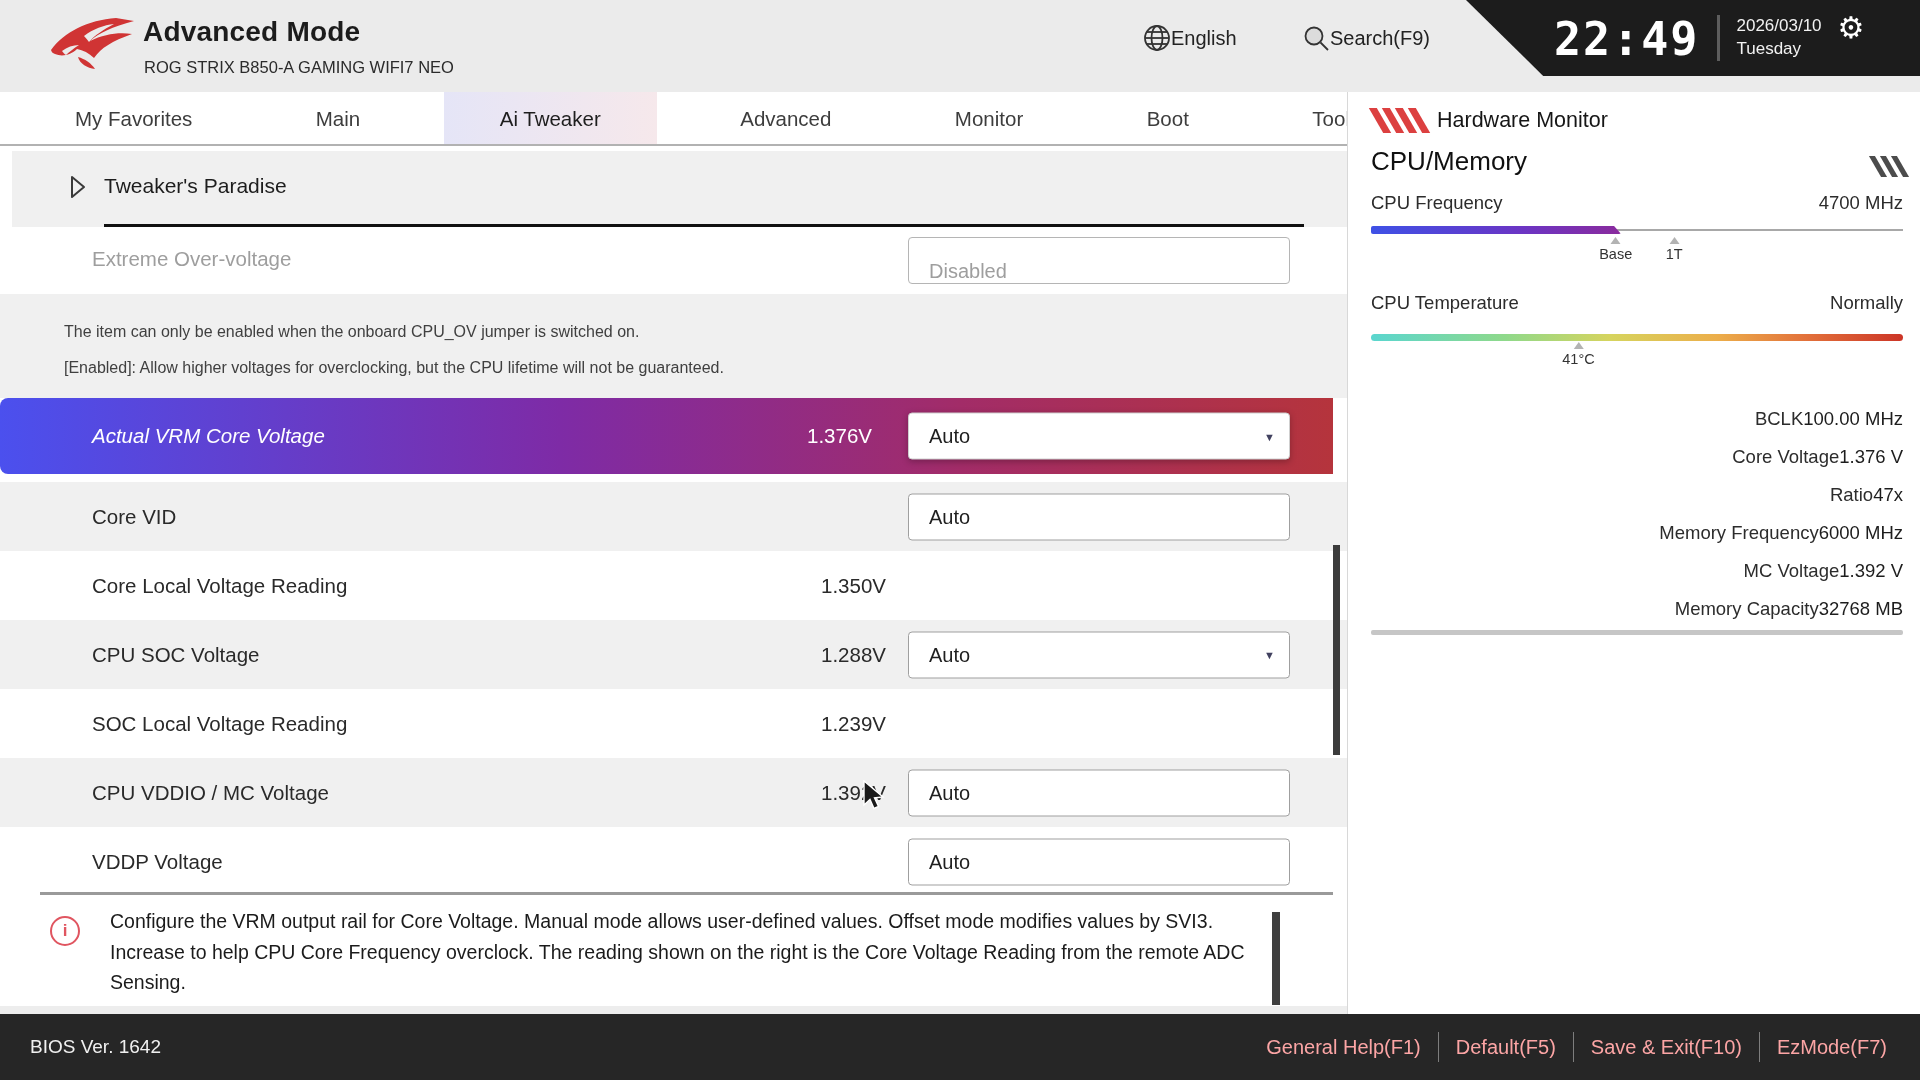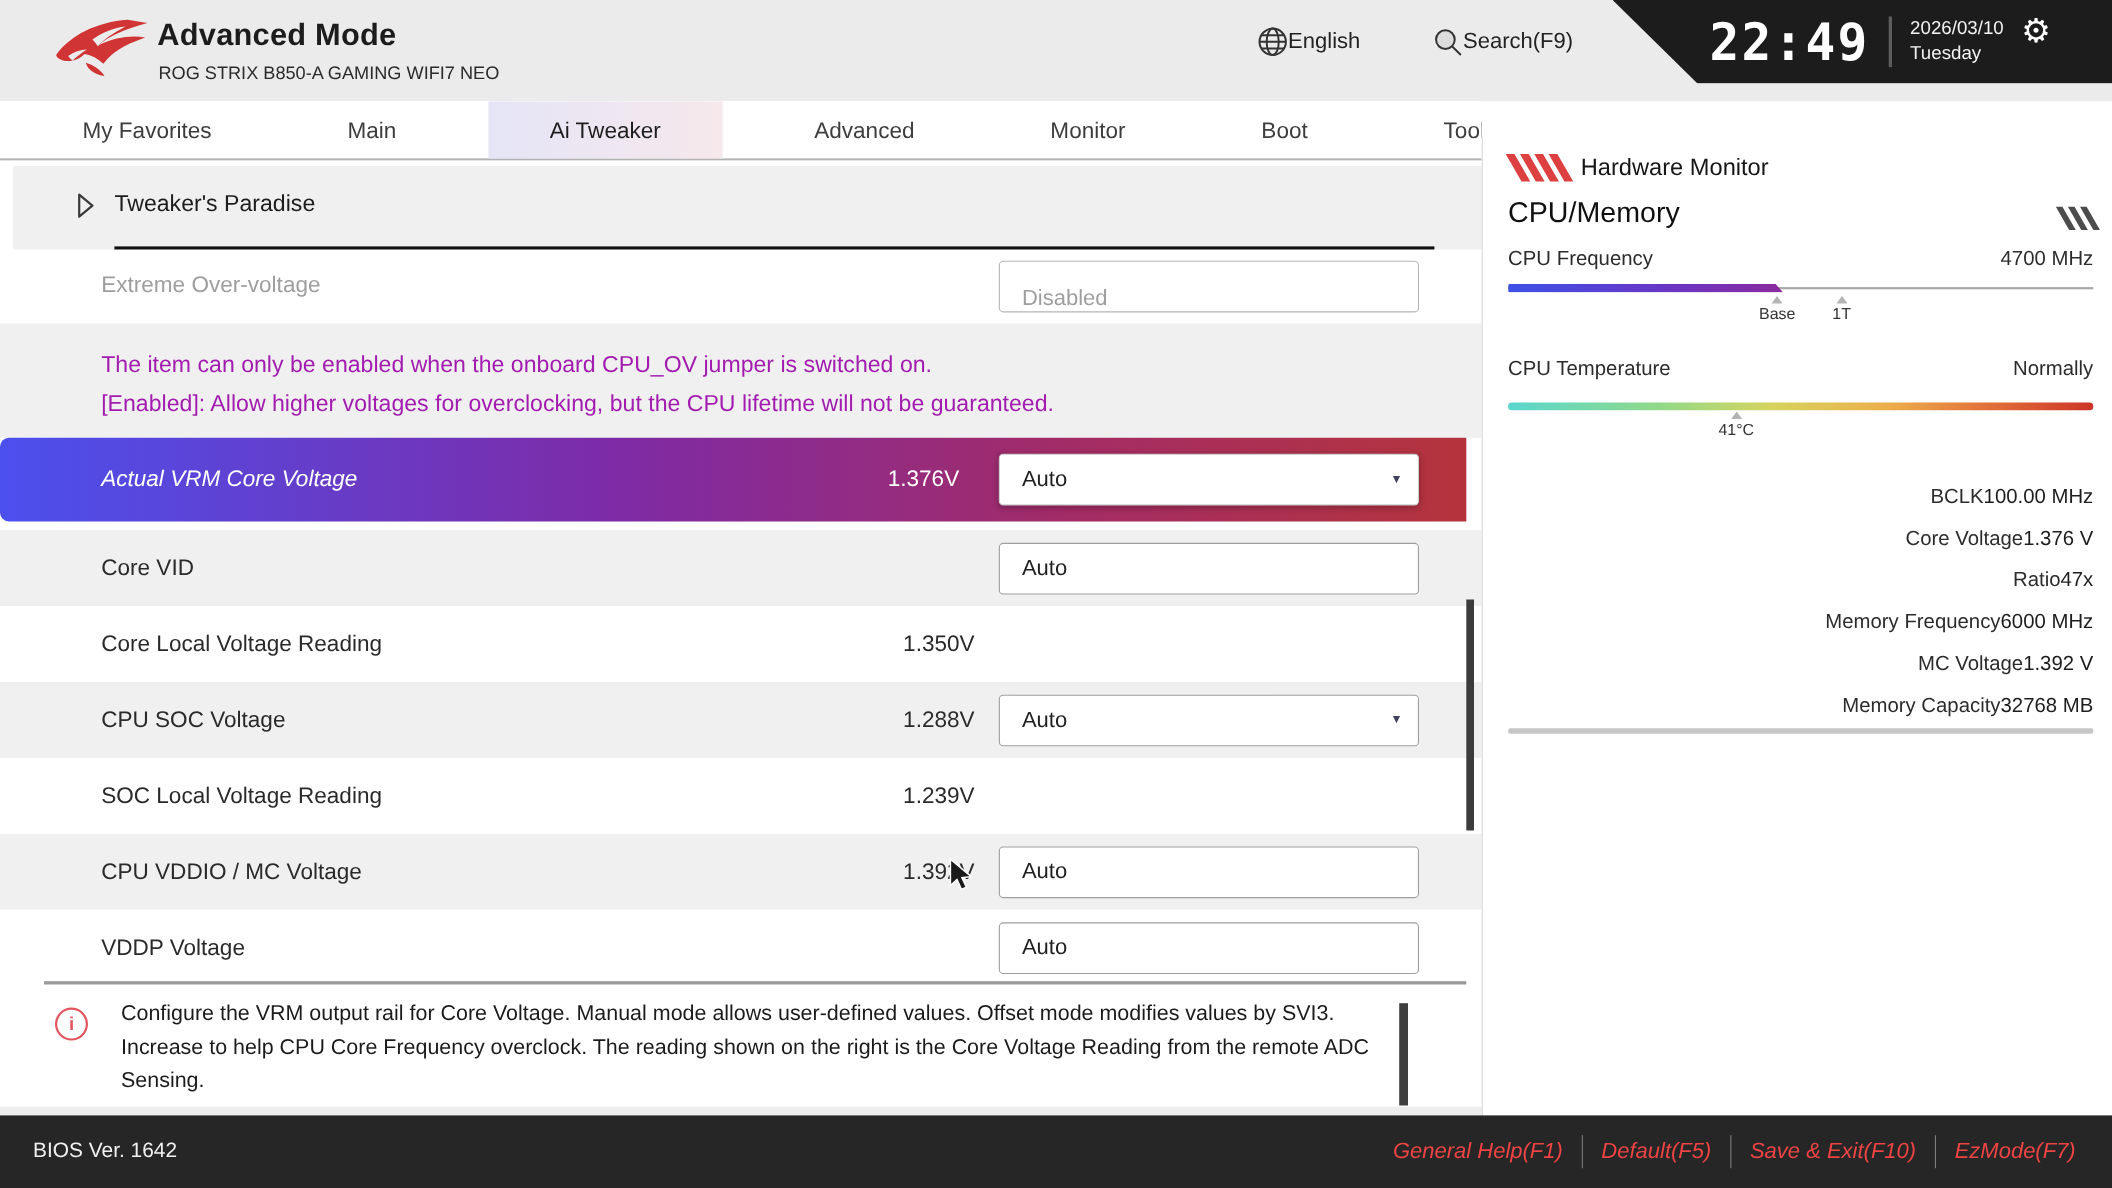--- a/index.html
+++ b/index.html
@@ -39,21 +39,21 @@
 
   #ext-row { position:absolute; left:0; top:81px; width:1347px; height:67px; background:#fff; }
   #ext-label { position:absolute; left:92px; top:20px; font-size:20.5px; color:#9e9e9e; }
 
   .ctl-box { position:absolute; left:908px; width:382px; height:47px; background:#fff; border:1px solid #9f9f9f;
     border-radius:4px; display:flex; align-items:center; padding-left:20px; font-size:20px; color:#1f1f1f; cursor:pointer; }
   .ctl-box .caret { position:absolute; right:14px; font-size:11px; color:#41415f; }
   .ctl-box.disabled { color:#9e9e9e; border-color:#b5b5b5;align-items:flex-end; }
 
   #desc-block { position:absolute; left:0; top:148px; width:1347px; height:104px; background:#f0f0f0; }
-  #desc-block .line { margin-left:92px; font-size:21px; color:#a21caf; line-height:36px; }
+  #desc-block .line { margin-left:64px; font-size:16px; color:#404040; line-height:36px; }
   #desc-block .line:first-child { padding-top:20px; }
 
   #settings-rows { position:absolute; left:0; top:252px; width:1347px; }
   .setting-row { position:relative; width:1347px; height:69px; }
   .setting-row.white { background:#fff; }
   .setting-row.gray { background:#f0f0f0; }
   .setting-row.highlight { width:1333px; height:76px; margin-bottom:8px; border-radius:8px 0 0 8px;
     background:linear-gradient(90deg,#4b50ee 0%,#7e2ba6 42%,#a22c68 72%,#b5343c 100%); }
   .setting-row .row-label { position:absolute; left:92px; top:50%; transform:translateY(-50%); font-size:20.5px; color:#2a2a2a; }
   .setting-row.highlight .row-label { color:#fff;font-style:italic; }
@@ -68,21 +68,21 @@
   #info-icon { position:absolute; left:50px; top:12px; width:30px; height:30px; border:2px solid #e05560; border-radius:50%;
     color:#e05560; font-size:17px; font-weight:700; text-align:center; line-height:26px; }
   #info-lines { position:absolute; left:110px; top:2px; }
   #info-lines .line { font-size:19.5px; color:#1b1b1b; line-height:30.5px; margin-bottom:0; height:30.5px;}
   #info-bar { position:absolute; left:1272px; top:8px; width:8px; height:93px; background:#3f3f3f; }
 
   #list-scroll-thumb { position:absolute; left:1333px; top:399px; width:7px; height:210px; background:#3c3c3c; }
   #footer-strip { position:absolute; left:0; top:1006px; width:1920px; height:8px; background:#ededed; }
 
   
-  #hm-panel { position:absolute; left:1347px; top:92px; width:573px; height:922px; background:#fff; border-left:1px solid #d8d8d8;margin-top:32px; }
+  #hm-panel { position:absolute; left:1347px; top:92px; width:573px; height:922px; background:#fff; border-left:1px solid #d8d8d8; }
   .stripes { display:flex; gap:5px; }
   .stripes span { display:block; background:#dc4040; transform:skewX(30deg); }
   .stripes.red span { width:8px; height:25px; }
   .stripes.gray span { width:6px; height:21px; background:#4c4c4c; }
   #hm-header { position:absolute; left:28px; top:16px; display:flex; align-items:center; gap:14px; }
   #hm-title { font-size:21.5px; color:#161616; }
   #hm-section-row { position:absolute; left:23px; top:54px; width:532px; display:flex; justify-content:space-between; align-items:flex-end; }
   #hm-section { font-size:26px; color:#101010; }
   .hm-kv { position:absolute; left:23px; width:532px; display:flex; justify-content:space-between; font-size:18.5px; color:#2c2c2c; }
   #freq-row { top:100px;align-items:flex-end; }
@@ -101,21 +101,21 @@
   #hm-stats { position:absolute; left:23px; top:308px; width:532px; }
   .hm-stat { display:flex; justify-content:flex-end; height:38px; align-items:center; font-size:18.5px; }
   .hm-stat .s-label { color:#2c2c2c; }
   .hm-stat .s-value { color:#1d1d1d; }
   #hm-divider { position:absolute; left:23px; top:538px; width:532px; height:5px; background:#c6c6c6; border-radius:2px; }
 
   
   #bottom-bar { position:absolute; left:0; top:1014px; width:1920px; height:66px; background:#262626; display:flex; align-items:center; }
   #bios-ver { margin-left:30px; font-size:19px; color:#f0f0f0; }
   #footer-actions { margin-left:auto; margin-right:16px; display:flex; align-items:center; }
-  .f-action { font-size:20px; color:#ef4444; padding:0 17px; cursor:pointer; white-space:nowrap;font-style:italic; }
+  .f-action { font-size:20px; color:#fca5a5; padding:0 17px; cursor:pointer; white-space:nowrap; }
   .f-sep { width:1px; height:30px; background:#7d7d7d; }
 
   #cursor { position:absolute; left:862px; top:780px; z-index:50; }
 
   svg { display:block; }
 </style>
 </head>
 <body>
 
 <div id="header">

